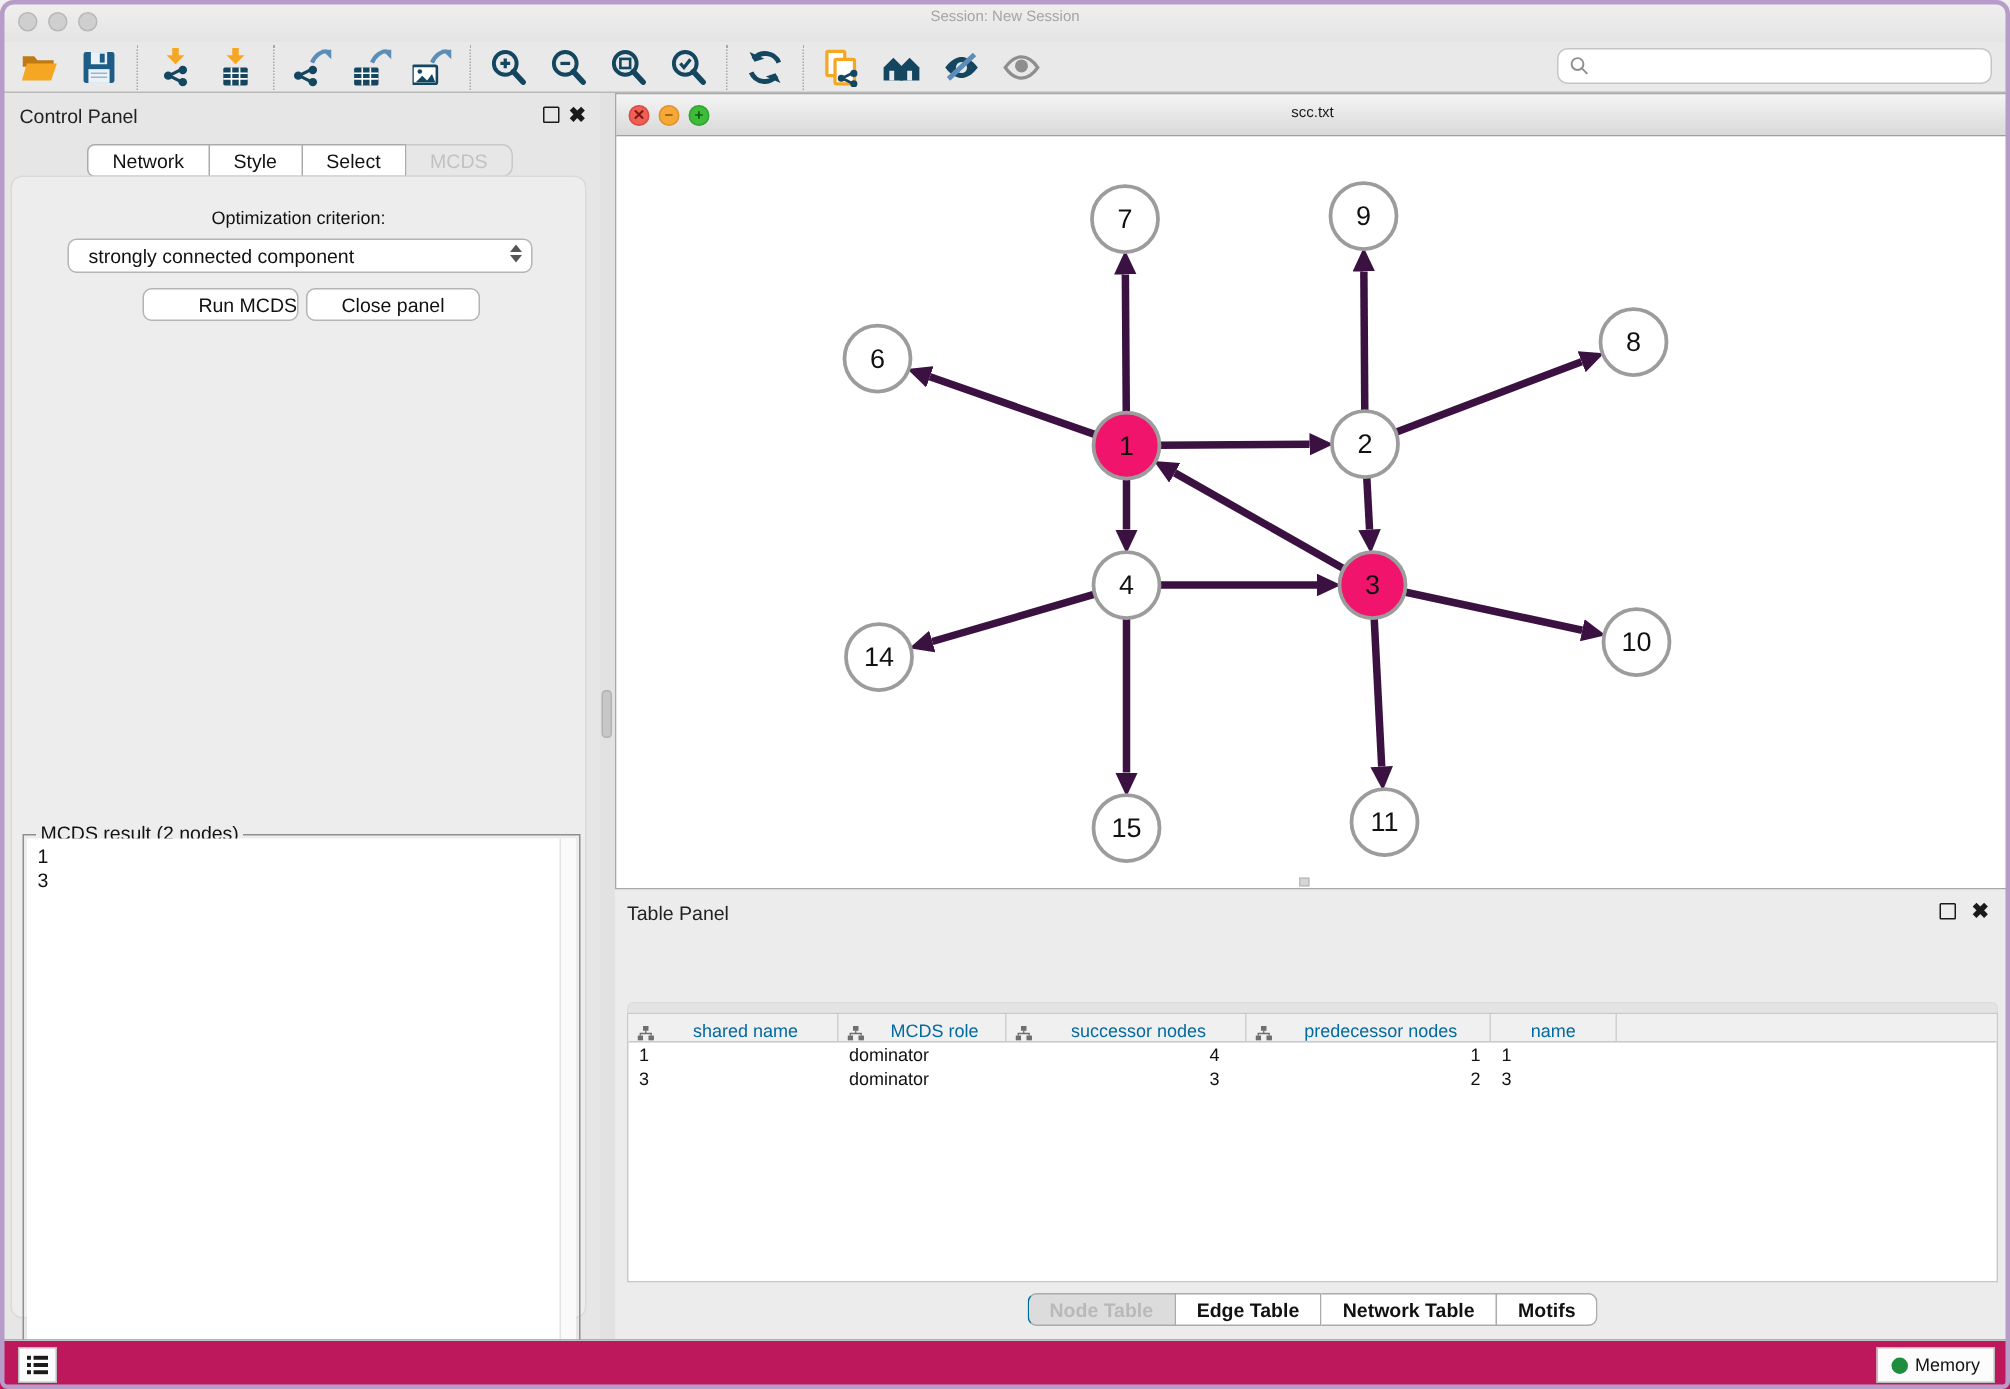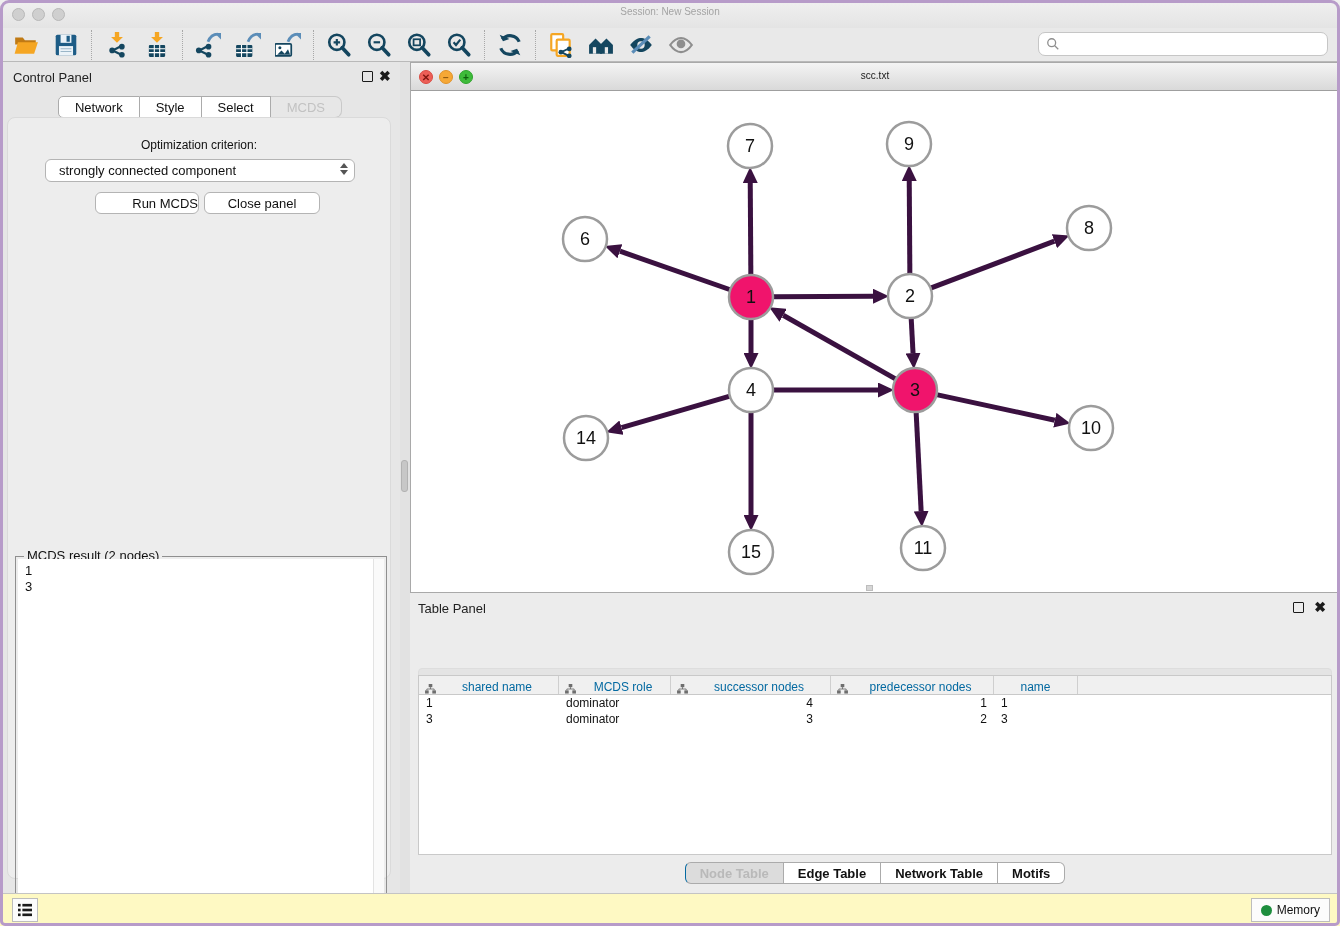--- a/index.html
+++ b/index.html
@@ -125,21 +125,21 @@
     display:flex; justify-content:center; }
   .btab { height:22px; padding:0 14px; background:#fff; border:1px solid #ABABAB;
     border-left:none; font-size:13px; font-weight:bold; color:#111;
     display:flex; align-items:center; }
   .btab:first-child { border-left:1px solid #0369a1; border-radius:6px 0 0 6px; }
   .btab:last-child { border-radius:0 6px 6px 0; }
   .btab.active { background:#DCDCDC; color:#B9B9B9; }
 
   
   .statusbar { position:absolute; left:0; top:893px; width:1340px; height:33px;
-    background:#fef9c3; border-top:1px solid #C4C4C4; }
+    background:#be185d; border-top:1px solid #C4C4C4; }
   .sb-left-btn { position:absolute; left:12px; top:4px; width:26px; height:24px;
     background:#FCFCFC; border:1px solid #BDBDBD; display:flex;
     align-items:center; justify-content:center; }
   .memory-btn { position:absolute; right:10px; top:4px; height:24px;
     background:#FCFCFC; border:1px solid #BDBDBD; display:flex; gap:5px;
     align-items:center; padding:0 9px; font-size:12px; color:#111; }
   .mem-dot { width:11px; height:11px; border-radius:50%; background:#1E8E3E; }
 </style>
 </head>
 <body>

